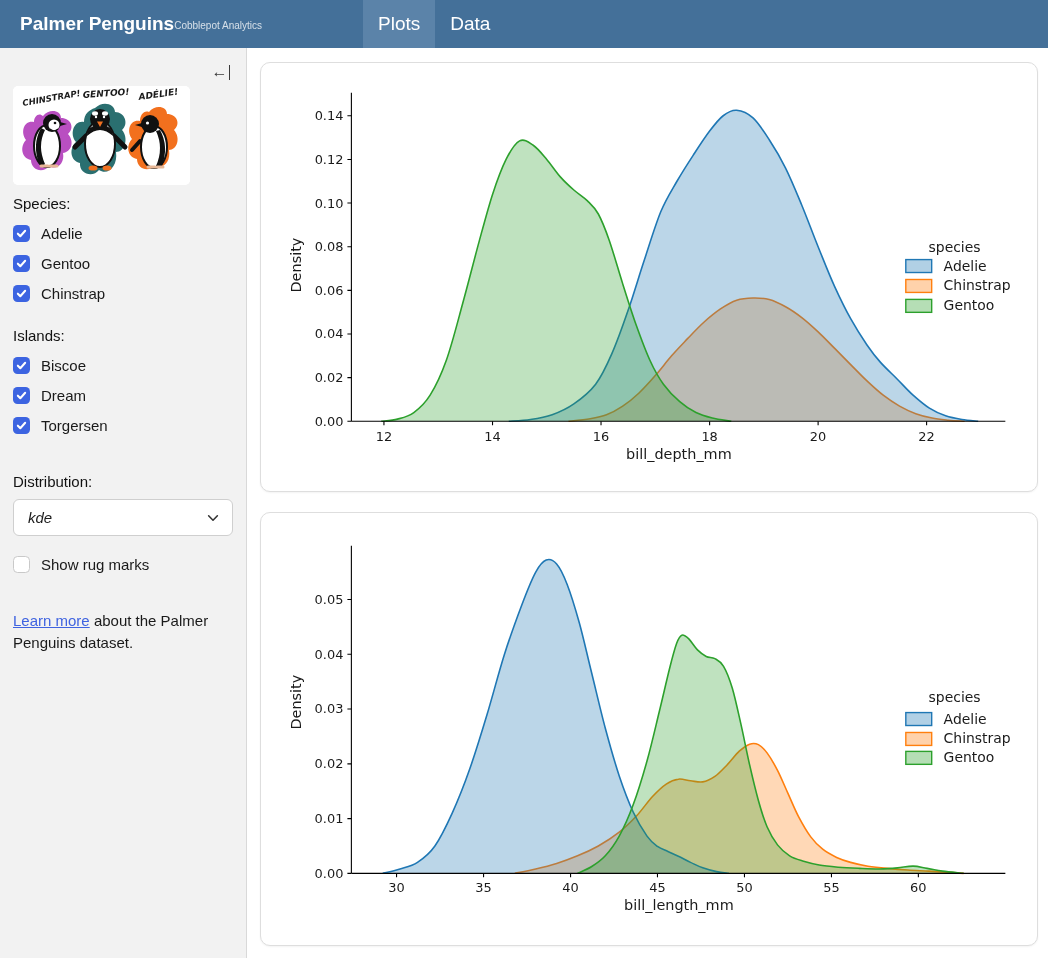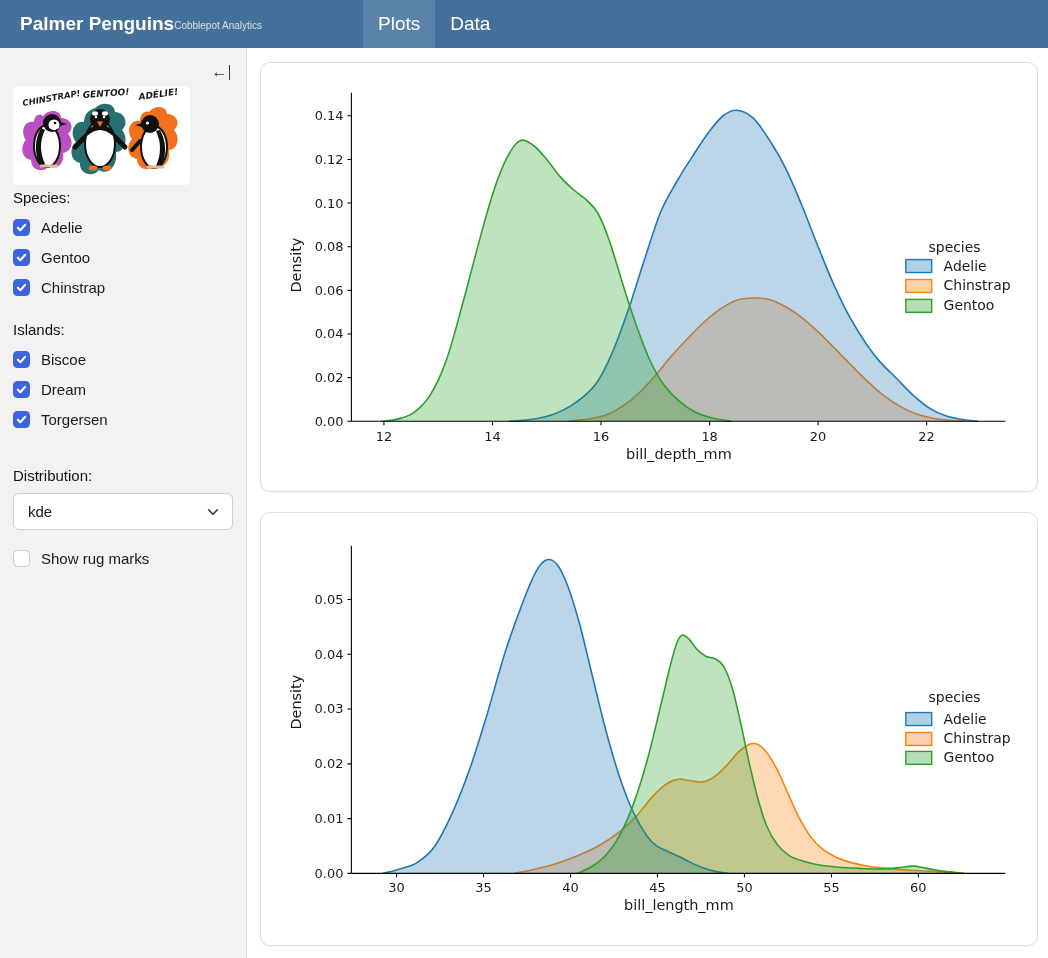--- a/index.html
+++ b/index.html
@@ -22,30 +22,30 @@
   aside{
     width:247px;box-sizing:border-box;flex:0 0 247px;height:910px;
     background:#f2f2f2;border-right:1px solid #d9d9d9;padding:12px 13px 0 13px;position:relative;
   }
   .collapse-row{height:24px;display:flex;justify-content:flex-end;align-items:center;padding-right:3px;}
   .collapse-btn{display:flex;align-items:center;gap:1px;cursor:pointer;color:#3a3a3a;background:none;border:none;padding:0;}
   .collapse-btn .arr{font-size:16px;line-height:16px;}
   .collapse-btn .bar{width:1.5px;height:15px;background:#3a3a3a;display:inline-block;}
   .artwork{margin-top:2px;}
   .artwork svg{display:block;background:#fff;border-radius:5px;}
-  .group-label{margin-top:4px;font-size:15px;color:#111;}
+  .group-label{margin-top:10px;font-size:15px;color:#111;}
   .check-row{margin-top:12px;height:18px;display:flex;align-items:center;gap:11px;cursor:pointer;font-size:15px;}
   .cb{width:17px;height:17px;border-radius:4.5px;box-sizing:border-box;flex:0 0 17px;display:flex;align-items:center;justify-content:center;}
   .cb.on{background:#3c64e1;}
   .cb.off{background:#fff;border:1px solid #c9c9c9;}
   .mt-lg{margin-top:25px;}
   .mt-xl{margin-top:39px;}
   .select{
     margin-top:9px;height:37px;box-sizing:border-box;background:#fff;border:1px solid #cfcfcf;border-radius:6px;
-    display:flex;align-items:center;justify-content:space-between;padding:0 12px 0 14px;font-size:15px;cursor:pointer;
+    display:flex;align-items:center;justify-content:space-between;padding:0 12px 0 14px;font-size:15px;cursor:pointer;font-style:italic;
   }
   .rug-row{margin-top:19px;}
   .footer-note{margin:37px 0 0 0;font-size:15px;line-height:22px;width:218px;}
   .footer-note a{color:#3f63e0;text-decoration:underline;cursor:pointer;}
   
   main{flex:1;background:#fff;padding:14px 0 0 13px;display:flex;flex-direction:column;gap:20px;box-sizing:border-box;}
   .card{
     width:778px;box-sizing:border-box;background:#fff;border:1px solid #dedede;border-radius:10px;
     box-shadow:0 1px 2px rgba(0,0,0,.05);overflow:hidden;
   }
@@ -186,20 +186,21 @@
       <svg width="14" height="14" viewBox="0 0 16 16">
         <polyline points="3,5.5 8,10.5 13,5.5" fill="none" stroke="#333" stroke-width="1.8" stroke-linecap="round" stroke-linejoin="round"></polyline>
       </svg>
     </div>
 
     <label class="check-row rug-row">
       <span class="cb off"></span>
       <span>Show rug marks</span>
     </label>
 
+    <p class="footer-note"><a>Learn more</a><span> about the Palmer Penguins dataset.</span></p>
   </aside>
 
   <main>
     <section class="card c1">
       <svg id="chart-0" viewBox="0 0 778 430">
           <g>
             <path d="M308.1 360C311.7 359.6 323.5 358.5 329.9 357.4C336.3 356.3 340.9 355.5 346.3 353.4C351.8 351.3 357.2 348.3 362.6 344.7C368.1 341.1 373.6 336.6 379 331.5C384.4 326.4 389.9 320.2 395.3 314C400.8 307.8 406.3 300.4 411.7 294.2C417.1 288.0 422.6 282.4 428 276.7C433.4 271.0 438.9 265.1 444.4 260.2C449.9 255.3 455.4 250.8 460.8 247.1C466.3 243.4 471.7 240.1 477.1 238.3C482.6 236.5 488.1 236.2 493.5 236.1C498.9 236.0 504.4 236.1 509.8 237.6C515.3 239.1 520.8 241.9 526.2 244.9C531.7 247.9 537.0 251.6 542.5 255.8C548.0 260.0 553.4 265.0 558.9 270.1C564.4 275.2 569.8 281.0 575.3 286.5C580.8 292.0 586.1 297.5 591.6 303C597.1 308.5 602.5 314.3 608 319.4C613.5 324.5 618.8 329.5 624.3 333.7C629.8 337.9 635.3 341.6 640.7 344.7C646.2 347.8 651.5 350.3 657 352.3C662.5 354.3 667.9 355.6 673.4 356.7C678.9 357.8 684.3 358.3 689.8 358.9C695.3 359.4 703.4 359.8 706.1 360L706.1 360L308.1 360Z" fill="#ff7f0e" fill-opacity="0.3" stroke="none"></path>
             <path d="M308.1 360C311.7 359.6 323.5 358.5 329.9 357.4C336.3 356.3 340.9 355.5 346.3 353.4C351.8 351.3 357.2 348.3 362.6 344.7C368.1 341.1 373.6 336.6 379 331.5C384.4 326.4 389.9 320.2 395.3 314C400.8 307.8 406.3 300.4 411.7 294.2C417.1 288.0 422.6 282.4 428 276.7C433.4 271.0 438.9 265.1 444.4 260.2C449.9 255.3 455.4 250.8 460.8 247.1C466.3 243.4 471.7 240.1 477.1 238.3C482.6 236.5 488.1 236.2 493.5 236.1C498.9 236.0 504.4 236.1 509.8 237.6C515.3 239.1 520.8 241.9 526.2 244.9C531.7 247.9 537.0 251.6 542.5 255.8C548.0 260.0 553.4 265.0 558.9 270.1C564.4 275.2 569.8 281.0 575.3 286.5C580.8 292.0 586.1 297.5 591.6 303C597.1 308.5 602.5 314.3 608 319.4C613.5 324.5 618.8 329.5 624.3 333.7C629.8 337.9 635.3 341.6 640.7 344.7C646.2 347.8 651.5 350.3 657 352.3C662.5 354.3 667.9 355.6 673.4 356.7C678.9 357.8 684.3 358.3 689.8 358.9C695.3 359.4 703.4 359.8 706.1 360" fill="none" stroke="#ff7f0e" stroke-width="1.6" stroke-linejoin="round"></path>
           </g>
           <g>

